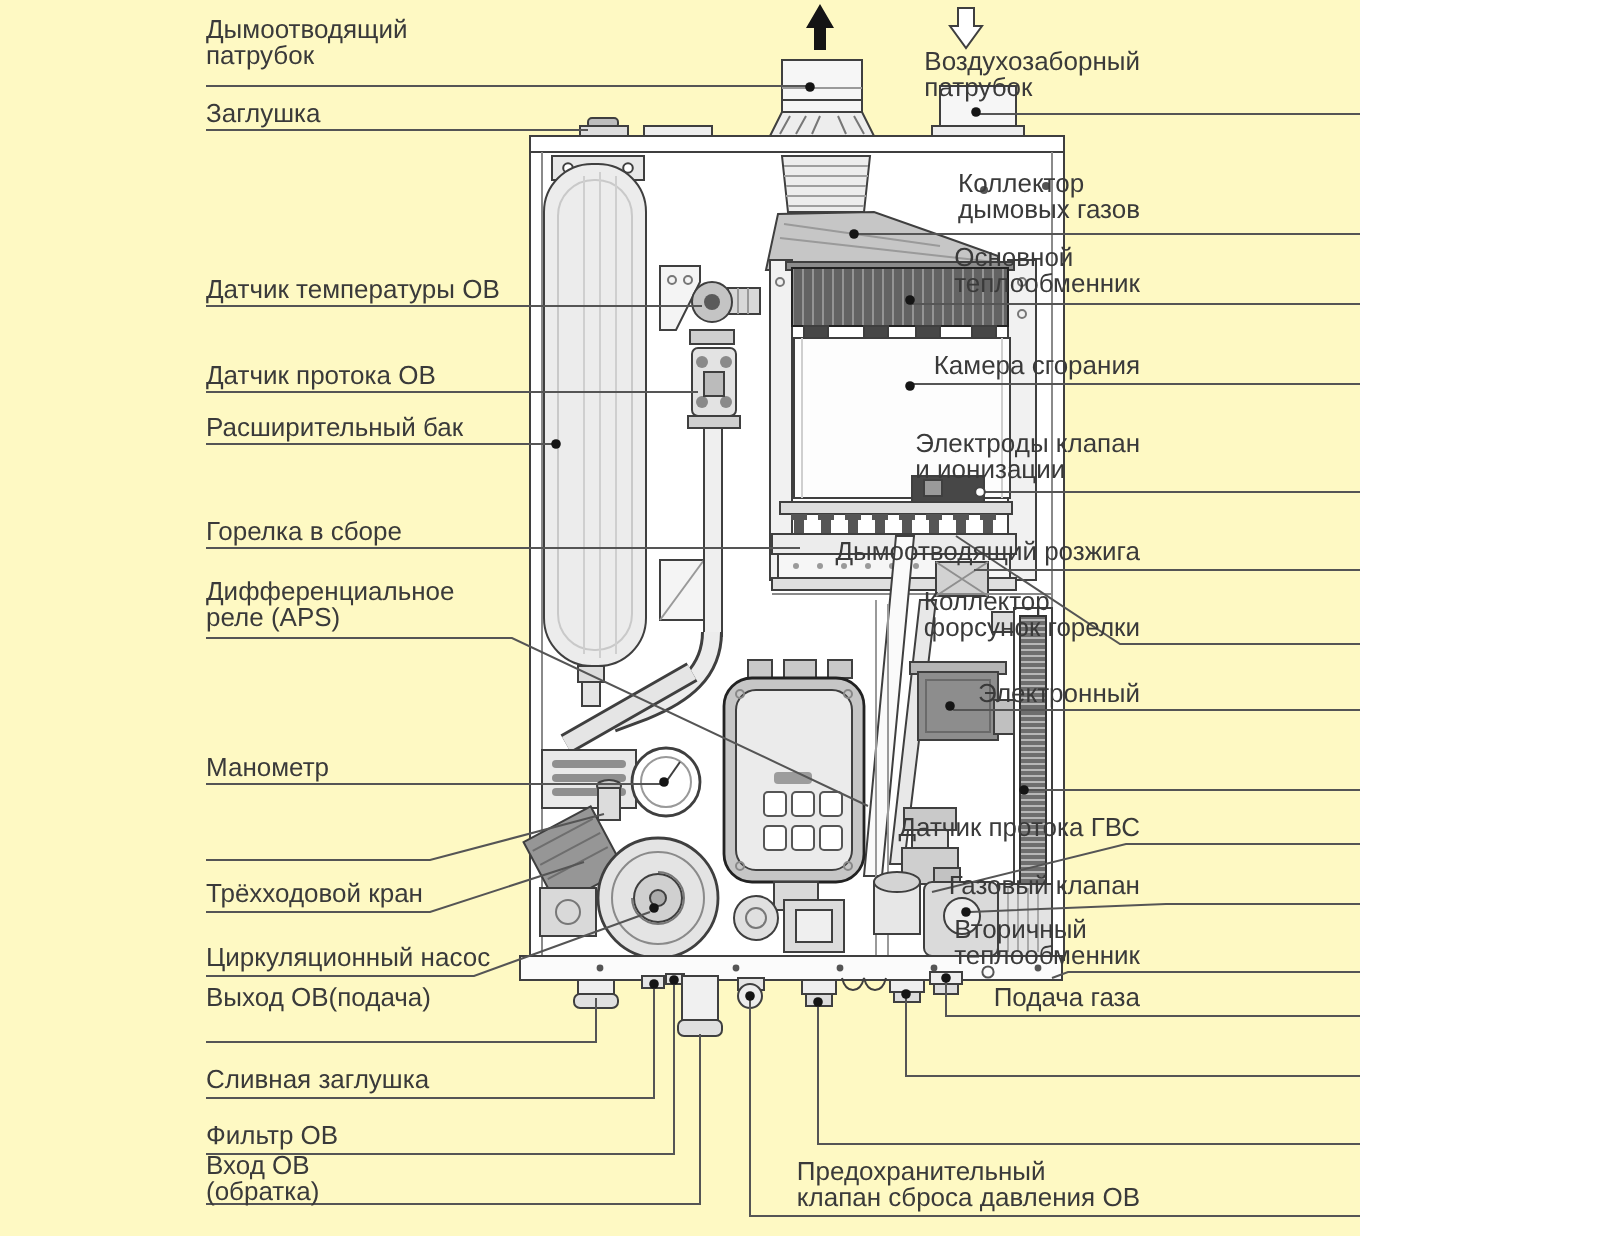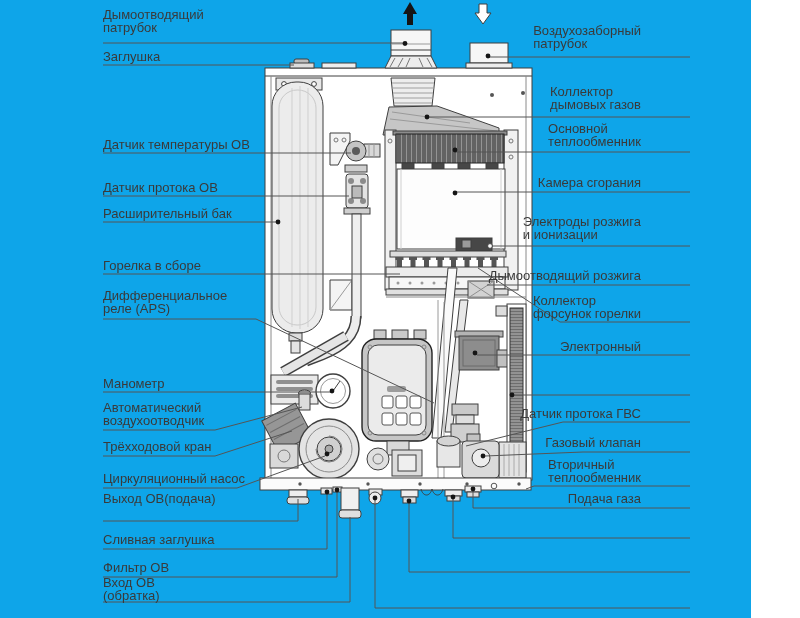--- a/index.html
+++ b/index.html
@@ -1,17 +1,17 @@
 <!DOCTYPE html>
 <html><head>
 <meta charset="utf-8">
 <style>
   html,body{margin:0;padding:0;background:#fff;}
   .canvas{
-    position:relative;width:751px;height:618px;background:#0ea5e9;overflow:hidden;
+    position:relative;width:680px;height:618px;background:#fef9c3;overflow:hidden;
     font-family:"Liberation Sans",sans-serif;
   }
   .canvas svg{position:absolute;left:0;top:0;}
   .lbl{
     position:absolute;
     font:13px/13px "Liberation Sans",sans-serif;
     color:#3a3a3a;
     white-space:pre-line;
   }
   .lbl.left{left:103px;text-align:left;}
@@ -342,42 +342,42 @@
   <div class="lbl left" style="top:8px">Дымоотводящий
 патрубок</div>
   <div class="lbl left" style="top:50px">Заглушка</div>
   <div class="lbl left" style="top:138px">Датчик температуры ОВ</div>
   <div class="lbl left" style="top:181px">Датчик протока ОВ</div>
   <div class="lbl left" style="top:207px">Расширительный бак</div>
   <div class="lbl left" style="top:259px">Горелка в сборе</div>
   <div class="lbl left" style="top:289px">Дифференциальное
 реле (APS)</div>
   <div class="lbl left" style="top:377px">Манометр</div>
-  <div class="lbl left" style="top:401px">Автоматический
-воздухоотводчик</div>
   <div class="lbl left" style="top:440px">Трёхходовой кран</div>
   <div class="lbl left" style="top:472px">Циркуляционный насос</div>
   <div class="lbl left" style="top:492px">Выход ОВ(подача)</div>
   <div class="lbl left" style="top:533px">Сливная заглушка</div>
   <div class="lbl left" style="top:561px">Фильтр ОВ</div>
   <div class="lbl left" style="top:576px">Вход ОВ
 (обратка)</div>
 
   <div class="lbl right" style="top:24px">Воздухозаборный
 патрубок</div>
   <div class="lbl right" style="top:85px">Коллектор
 дымовых газов</div>
   <div class="lbl right" style="top:122px">Основной
 теплообменник</div>
   <div class="lbl right" style="top:176px">Камера сгорания</div>
-  <div class="lbl right" style="top:215px">Электроды розжига
+  <div class="lbl right" style="top:215px">Электроды клапан
 и ионизации</div>
   <div class="lbl right" style="top:269px">Дымоотводящий розжига</div>
   <div class="lbl right" style="top:294px">Коллектор
 форсунок горелки</div>
   <div class="lbl right" style="top:340px">Электронный</div>
   <div class="lbl right" style="top:407px">Датчик протока ГВС</div>
   <div class="lbl right" style="top:436px">Газовый клапан</div>
   <div class="lbl right" style="top:458px">Вторичный
 теплообменник</div>
   <div class="lbl right" style="top:492px">Подача газа</div>
+  <div class="lbl right" style="top:579px">Предохранительный
+клапан сброса давления ОВ</div>
 
 </div>
 
 </body></html>

